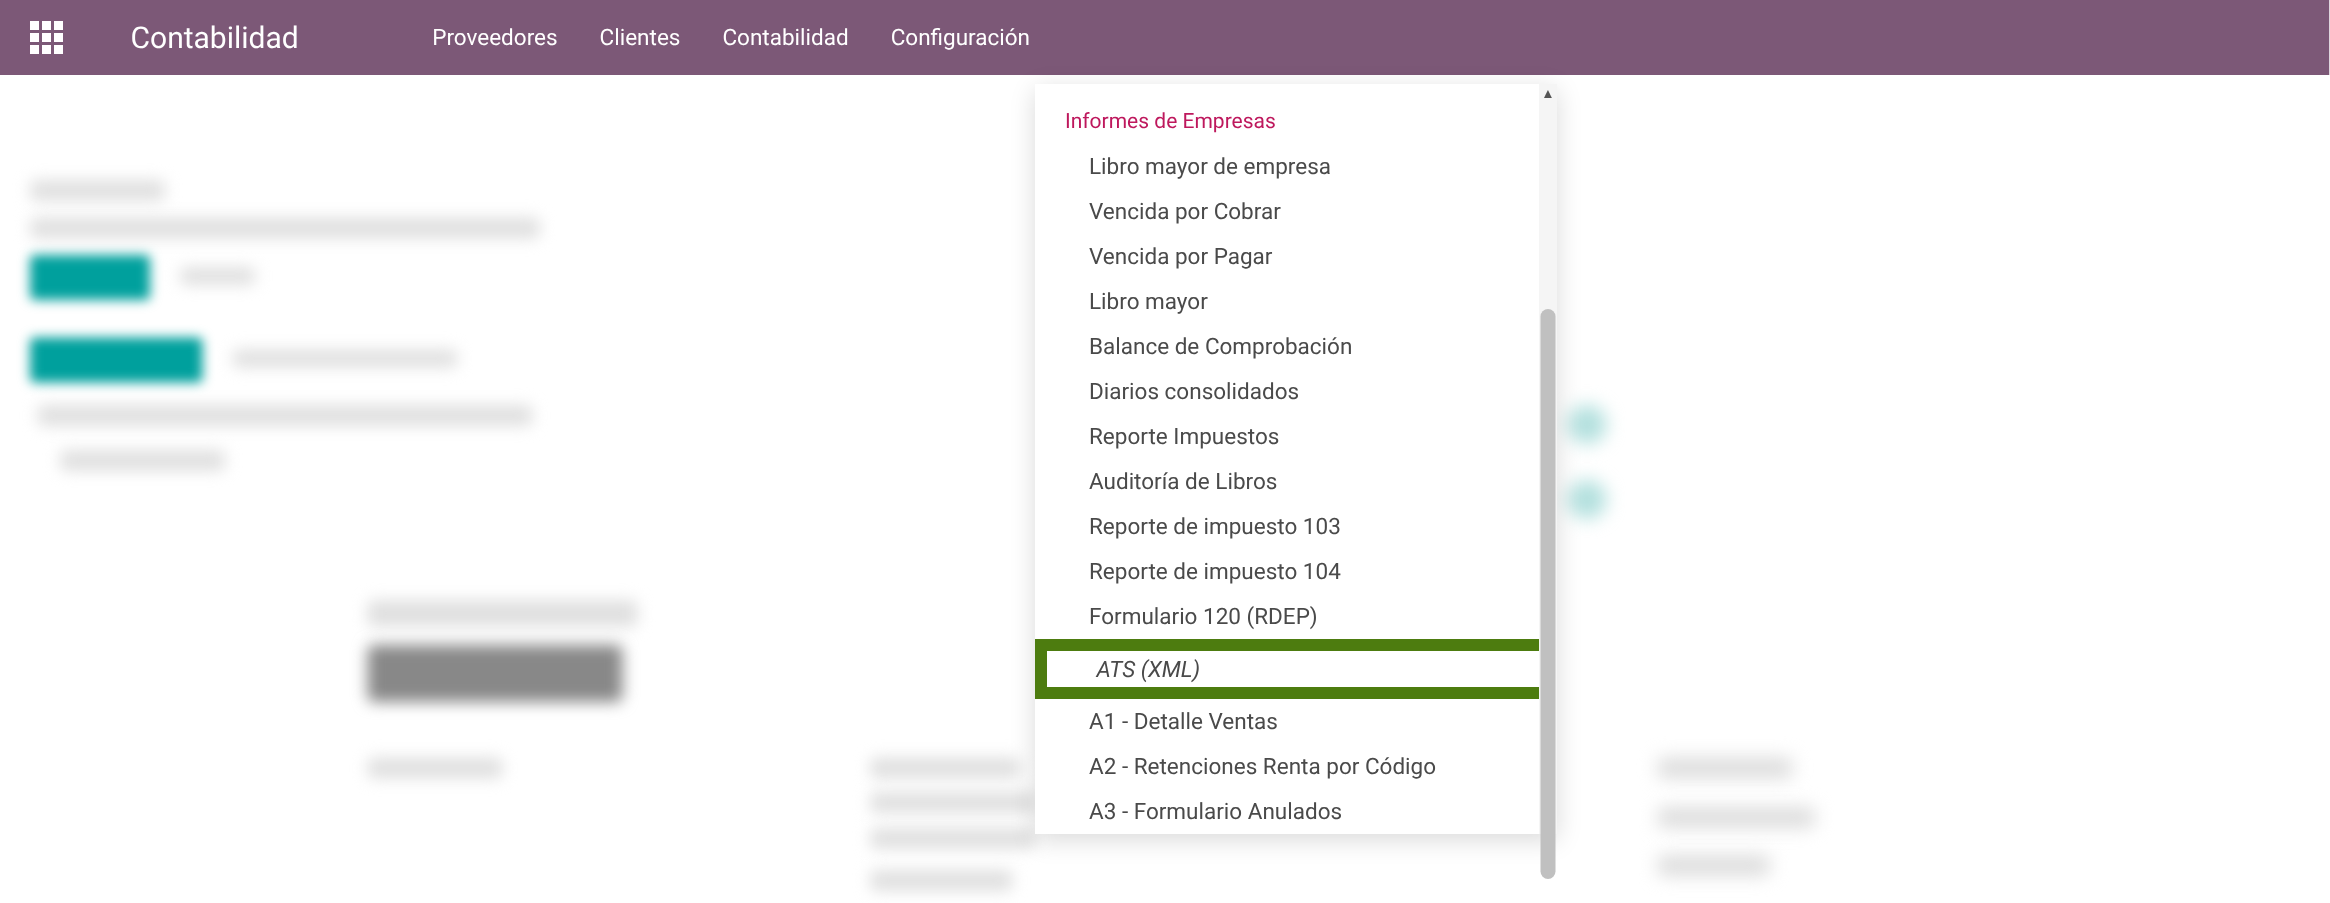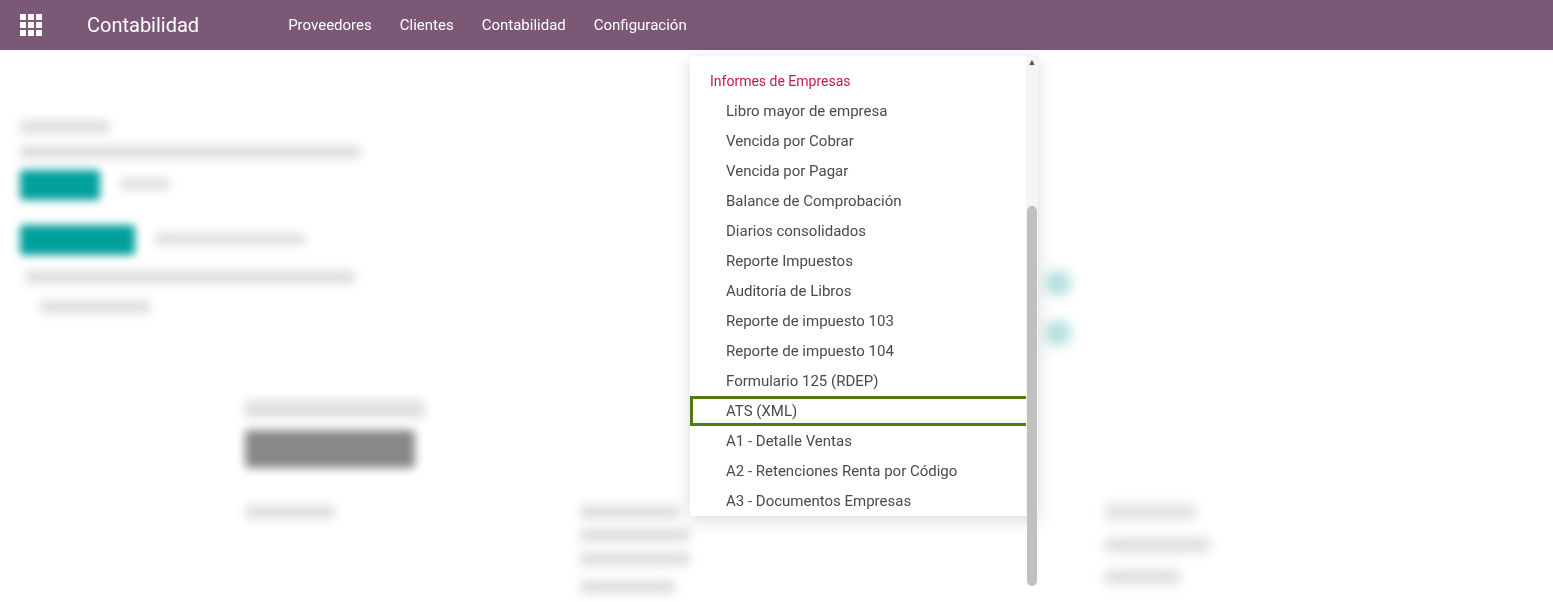--- a/index.html
+++ b/index.html
@@ -13,21 +13,21 @@
 .nav-item.active { background: #6a4a65; }
 
 .content-bg { position: relative; padding: 20px; filter: none; }
 .blur-block { background: #e0e0e0; border-radius: 4px; filter: blur(5px); position: absolute; }
 .teal-btn { background: #00a09d; filter: blur(4px); position: absolute; border-radius: 3px; }
 
 .dropdown { position: absolute; top: 56px; left: 690px; width: 348px; background: #fff; box-shadow: 0 4px 16px rgba(0,0,0,0.15); z-index: 100; padding-top: 4px; }
 .dropdown-truncated { padding: 6px 30px; color: #4a4a4a; font-size: 15px; white-space: nowrap; overflow: hidden; }
 .dropdown-header { padding: 7px 20px; color: #be185d; font-size: 14px; }
 .dropdown-item { padding: 6px 20px 6px 36px; color: #4a4a4a; font-size: 15px; cursor: pointer; }
-.dropdown-item.highlighted { border: 3px solid #4d7c0f; padding: 3px 17px 3px 33px; }
+.dropdown-item.highlighted { border: 8px solid #4d7c0f; padding: 3px 17px 3px 33px; font-style: italic; }
 
 .scrollbar { position: absolute; right: 0; top: 0; width: 12px; height: 100%; background: #f5f5f5; }
 .scroll-thumb { position: absolute; right: 1px; top: 150px; width: 10px; height: 380px; background: #c0c0c0; border-radius: 5px; }
 .scroll-arrow { position: absolute; right: 0; width: 12px; height: 12px; display: flex; align-items: center; justify-content: center; font-size: 9px; color: #555; }
 
 .right-blur { position: absolute; filter: blur(6px); background: #ddd; border-radius: 4px; }
 .teal-circle { position: absolute; background: #b3e0de; filter: blur(6px); border-radius: 50%; }
 </style>
 </head>
 <body>
@@ -80,24 +80,25 @@
 <div class="dropdown">
   <div class="scrollbar">
     <div class="scroll-arrow" style="top:0;">▲</div>
     <div class="scroll-thumb"></div>
   </div>
   <div class="dropdown-truncated" style="padding-left:36px; color:#4a4a4a; margin-top:-6px; height:8px; overflow:hidden;"></div>
   <div class="dropdown-header">Informes de Empresas</div>
   <div class="dropdown-item">Libro mayor de empresa</div>
   <div class="dropdown-item">Vencida por Cobrar</div>
   <div class="dropdown-item">Vencida por Pagar</div>
+  <div class="dropdown-item">Libro mayor</div>
   <div class="dropdown-item">Balance de Comprobación</div>
   <div class="dropdown-item">Diarios consolidados</div>
   <div class="dropdown-item">Reporte Impuestos</div>
   <div class="dropdown-item">Auditoría de Libros</div>
   <div class="dropdown-item">Reporte de impuesto 103</div>
   <div class="dropdown-item">Reporte de impuesto 104</div>
-  <div class="dropdown-item">Formulario 125 (RDEP)</div>
+  <div class="dropdown-item">Formulario 120 (RDEP)</div>
   <div class="dropdown-item highlighted">ATS (XML)</div>
   <div class="dropdown-item">A1 - Detalle Ventas</div>
   <div class="dropdown-item">A2 - Retenciones Renta por Código</div>
-  <div class="dropdown-item">A3 - Documentos Empresas</div>
+  <div class="dropdown-item">A3 - Formulario Anulados</div>
 </div>
 
 </body></html>

